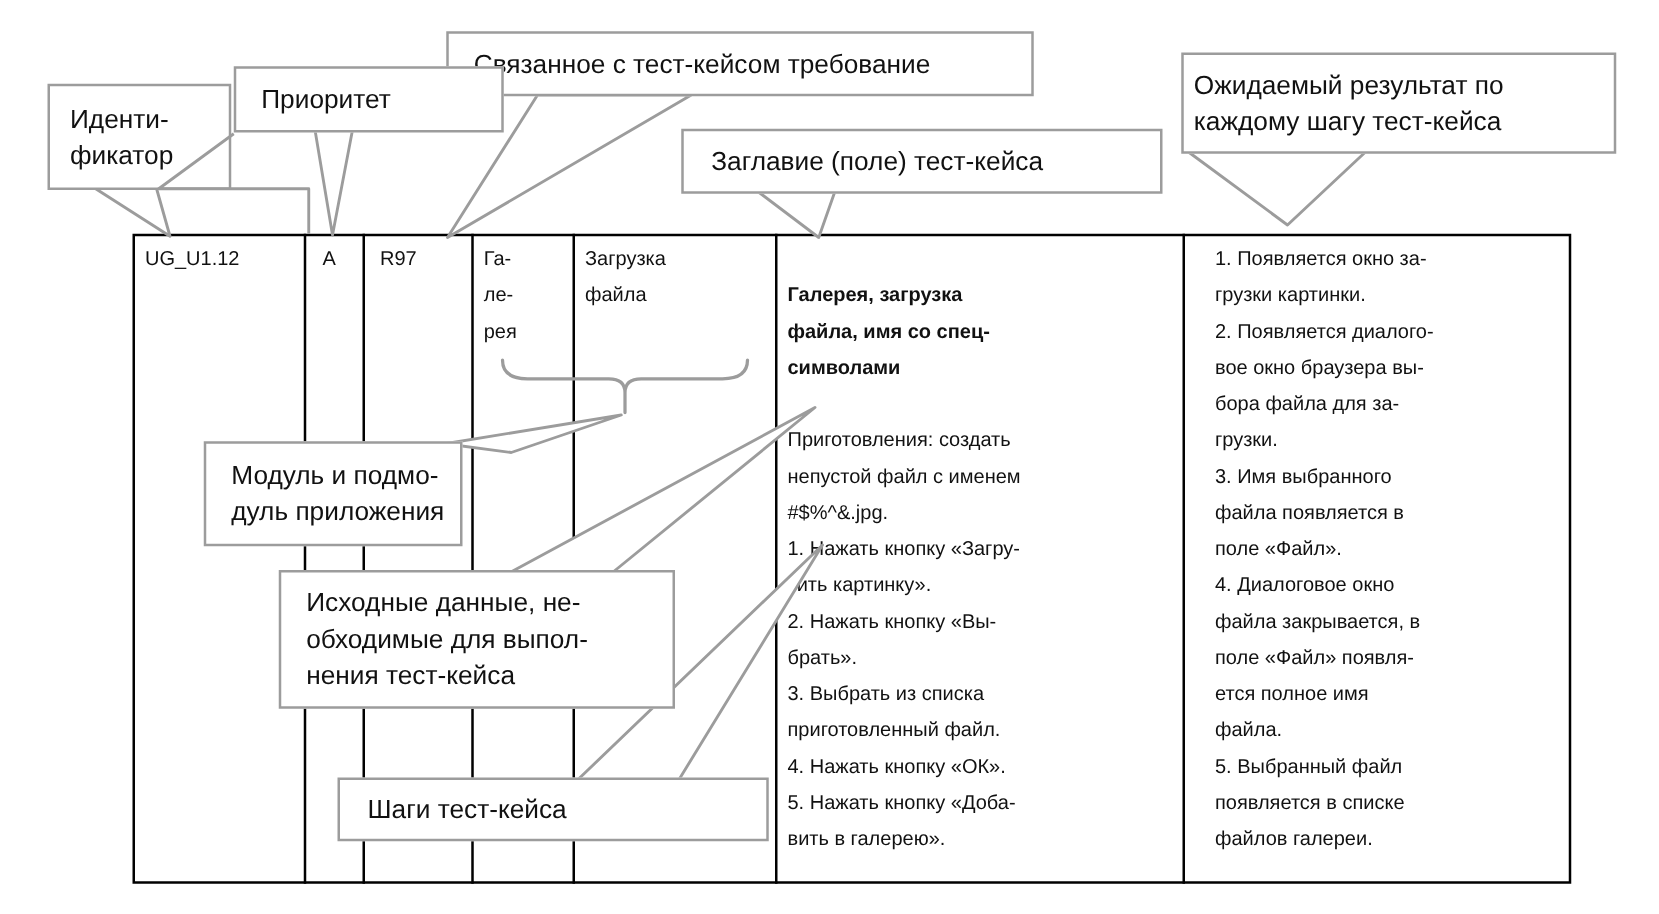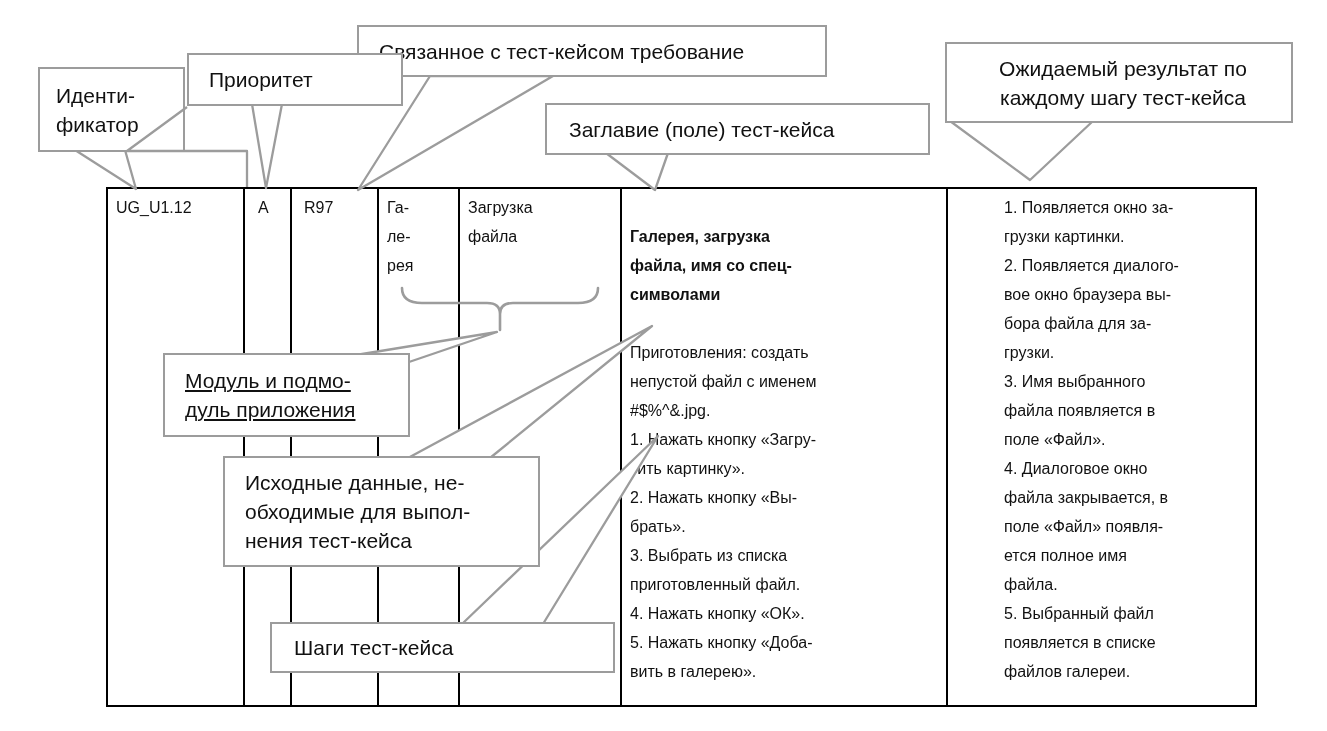--- a/index.html
+++ b/index.html
@@ -31,22 +31,22 @@
   
   .callout{
     position:absolute;background:#fff;border:2.5px solid #9c9c9c;
     box-sizing:border-box;z-index:3;display:flex;flex-direction:column;
     justify-content:center;font-size:21px;line-height:29px;white-space:pre-line;
   }
   #co-identifier {left:38px;  top:67px;  width:147px;height:85px;  padding-left:16px;}
   #co-priority   {left:187px; top:53px;  width:216px;height:53px;  padding-left:20px;}
   #co-requirement{left:357px; top:25px;  width:470px;height:52px;  padding-left:20px;}
   #co-title      {left:545px; top:103px; width:385px;height:52px;  padding-left:22px;}
-  #co-expected   {left:945px; top:42px;  width:348px;height:81px;  padding-left:8px;text-align:center;}
-  #co-module     {left:163px; top:353px; width:247px;height:84px;  padding-left:20px;text-decoration:underline;}
+  #co-expected   {left:945px; top:42px;  width:348px;height:81px;  padding-left:8px;}
+  #co-module     {left:163px; top:353px; width:207px;height:84px;  padding-left:20px;}
   #co-inputdata  {left:223px; top:456px; width:317px;height:111px; padding-left:20px;}
   #co-steps      {left:270px; top:622px; width:345px;height:51px;  padding-left:22px;}
 </style>
 </head>
 <body>
 
 <div class="canvas">
 
   <div class="tbl"></div>
   <div class="vline" style="left:243px"></div>
@@ -74,21 +74,21 @@
 1. Нажать кнопку «Загру-
 зить картинку».
 2. Нажать кнопку «Вы-
 брать».
 3. Выбрать из списка
 приготовленный файл.
 4. Нажать кнопку «ОК».
 5. Нажать кнопку «Доба-
 вить в галерею».</div>
   </div>
-  <div class="cell" style="left:996px;top:189px;width:259px;">1. Появляется окно за-
+  <div class="cell" style="left:964px;top:189px;width:259px;">1. Появляется окно за-
 грузки картинки.
 2. Появляется диалого-
 вое окно браузера вы-
 бора файла для за-
 грузки.
 3. Имя выбранного
 файла появляется в
 поле «Файл».
 4. Диалоговое окно
 файла закрывается, в

